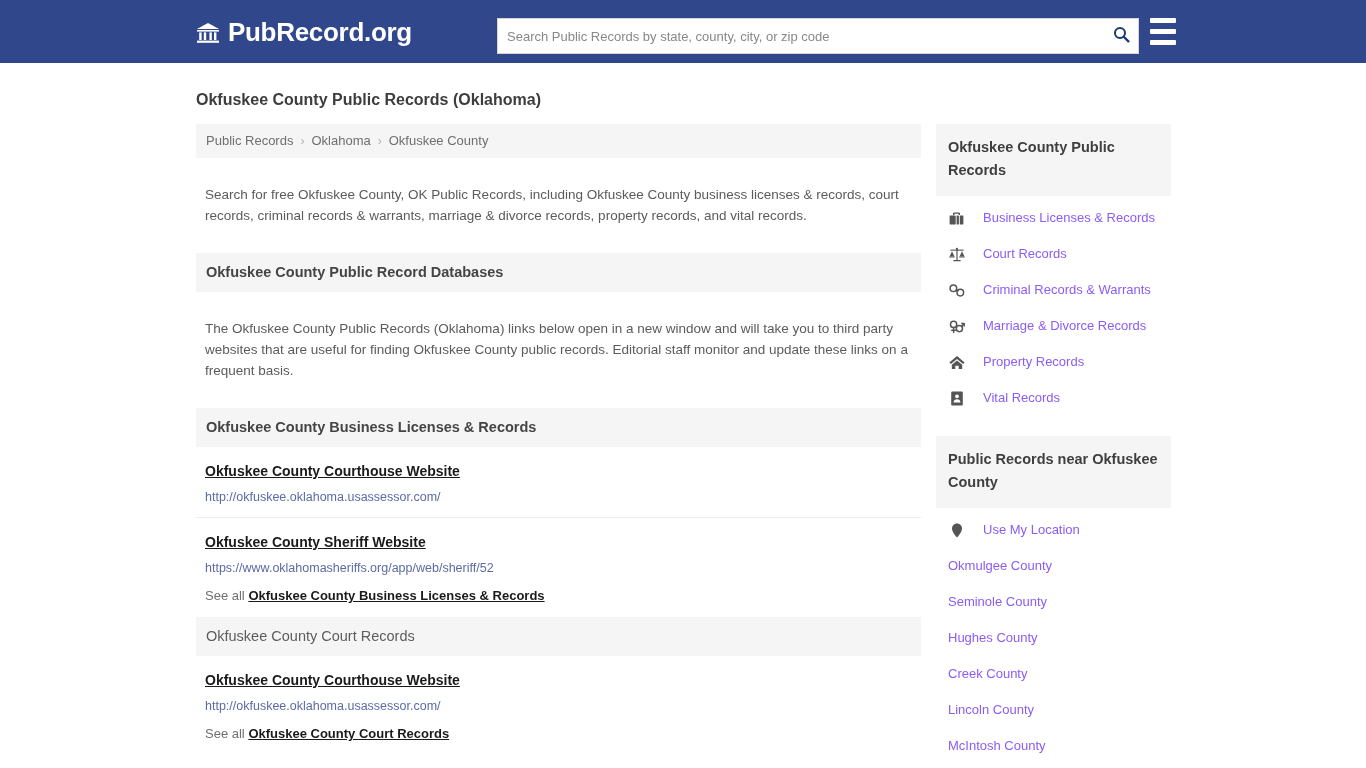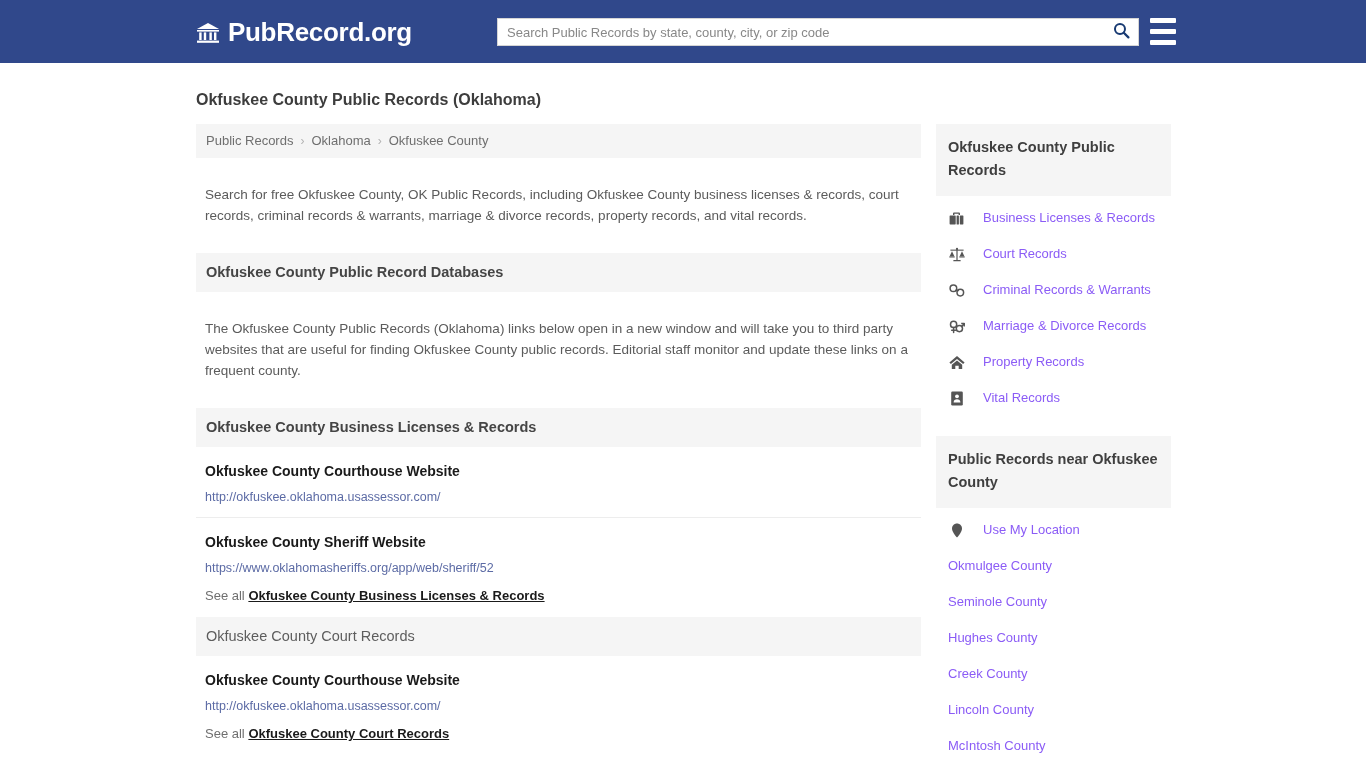--- a/index.html
+++ b/index.html
@@ -43,21 +43,21 @@
     font-weight: bold;
     letter-spacing: -0.3px;
     line-height: 1;
     white-space: nowrap;
   }
   .search-wrap {
     position: absolute;
     left: 497px;
     top: 18px;
     width: 642px;
-    height: 28px;
+    height: 36px;
     background: #ffffff;
     display: flex;
     border: 1px solid #d5d5d5;
   }
   .search-input {
     flex: 1;
     border: 0;
     outline: none;
     background: transparent;
     font-family: "Liberation Sans", sans-serif;
@@ -158,20 +158,21 @@
   .result {
     padding: 15px 9px 12px 9px;
     border-bottom: 1px solid #ededed;
   }
   .result.last { border-bottom: 0; padding-bottom: 4px; }
   .result-title {
     display: inline-block;
     font-size: 14px;
     font-weight: bold;
     color: #1a1a1a;
+    text-decoration: underline;
     cursor: pointer;
     line-height: 18px;
   }
   .result-url {
     font-size: 12.5px;
     color: #5c6ba5;
     margin-top: 9px;
     line-height: 16px;
     cursor: pointer;
     text-decoration: none;
@@ -274,21 +275,21 @@
         <span class="sep">›</span>
         <a>Oklahoma</a>
         <span class="sep">›</span>
         <a>Okfuskee County</a>
       </nav>
 
       <p class="intro">Search for free Okfuskee County, OK Public Records, including Okfuskee County business licenses &amp; records, court records, criminal records &amp; warrants, marriage &amp; divorce records, property records, and vital records.</p>
 
       <div class="section-bar">Okfuskee County Public Record Databases</div>
 
-      <p class="intro">The Okfuskee County Public Records (Oklahoma) links below open in a new window and will take you to third party websites that are useful for finding Okfuskee County public records. Editorial staff monitor and update these links on a frequent county.</p>
+      <p class="intro">The Okfuskee County Public Records (Oklahoma) links below open in a new window and will take you to third party websites that are useful for finding Okfuskee County public records. Editorial staff monitor and update these links on a frequent basis.</p>
 
       <div class="section-bar">Okfuskee County Business Licenses &amp; Records</div>
 
       <div class="result">
         <a class="result-title">Okfuskee County Courthouse Website</a>
         <a class="result-url">http://okfuskee.oklahoma.usassessor.com/</a>
       </div>
 
       <div class="result last">
         <a class="result-title">Okfuskee County Sheriff Website</a>

